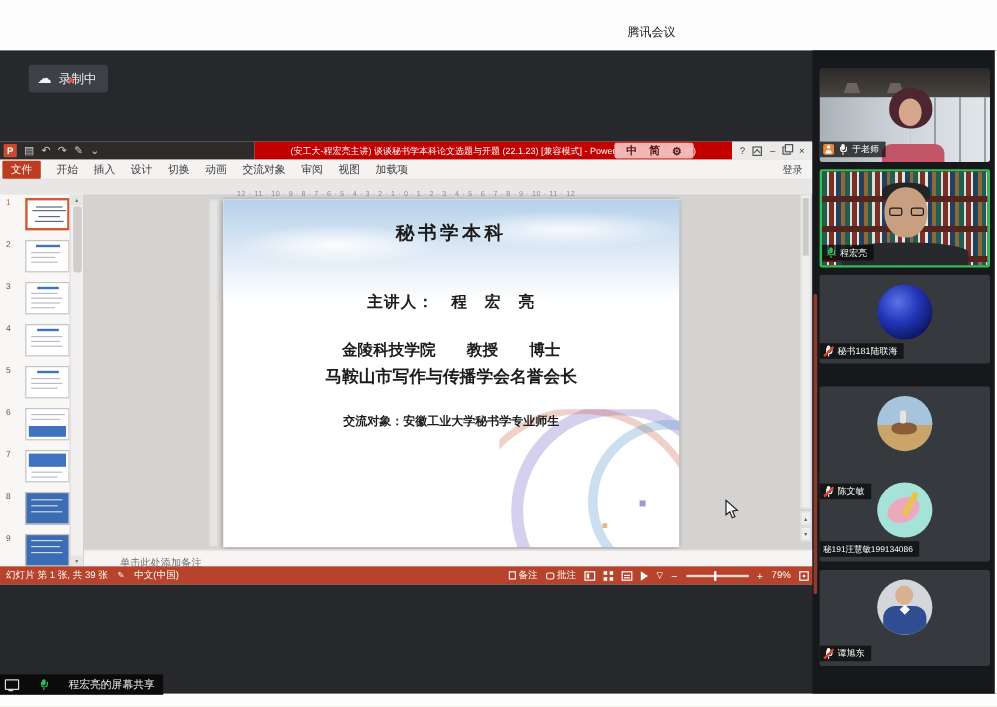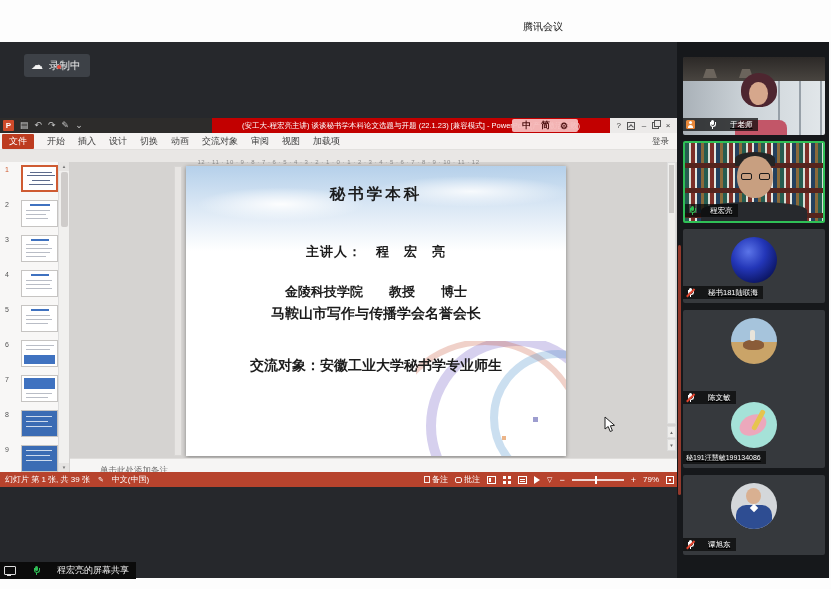--- a/index.html
+++ b/index.html
@@ -92,21 +92,21 @@
   #sky::after{content:"";position:absolute;inset:0;
        background:radial-gradient(ellipse 120px 24px at 25% 45%,rgba(255,255,255,.95),transparent 70%),
                   radial-gradient(ellipse 140px 22px at 75% 30%,rgba(255,255,255,.85),transparent 70%);}
   .sl{position:absolute;left:50%;transform:translateX(-50%);white-space:pre;z-index:2;
       font-family:"DejaVu Serif",serif;font-weight:bold;color:#1c1c1c;}
   #sl1{top:18px;font-size:15.5px;letter-spacing:3px;}
   #sl2{top:39px;font-size:15.5px;letter-spacing:3px;}
   #sl3{top:77px;font-size:13px;letter-spacing:1px;}
   #sl4{top:117px;font-size:13px;}
   #sl5{top:139px;font-size:14px;}
-  #sl6{top:191px;font-size:14px;}
+  #sl6{top:178px;font-size:10px;}
   #sl7{top:229px;font-size:13px;}
   #deco{position:absolute;right:0;bottom:0;width:150px;height:115px;overflow:hidden;z-index:1;}
   #deco .c1{position:absolute;right:-40px;bottom:-60px;width:160px;height:160px;border-radius:50%;
             border:10px solid rgba(120,100,200,.30);}
   #deco .c2{position:absolute;right:-20px;bottom:-85px;width:190px;height:190px;border-radius:50%;
             border:6px solid rgba(200,90,60,.28);}
   #deco .c3{position:absolute;right:-60px;bottom:-30px;width:120px;height:120px;border-radius:50%;
             border:8px solid rgba(70,140,200,.28);}
   #deco .d1{position:absolute;right:28px;bottom:34px;width:5px;height:5px;background:rgba(60,60,160,.5);}
   #deco .d2{position:absolute;right:60px;bottom:16px;width:4px;height:4px;background:rgba(220,120,40,.55);}
@@ -157,24 +157,24 @@
   .mic.green .cap{background:#2fbf56;} .mic.green .cup{border-color:#2fbf56;} .mic.green .stem{background:#2fbf56;}
   .mic.muted::after{content:"";position:absolute;left:-1px;top:4px;width:11px;height:1.5px;
                     background:#e0442e;transform:rotate(-45deg);}
 
   
   #sidebar{position:absolute;left:677px;top:0;width:152px;height:536px;background:#16181b;}
   #sb-scroll{position:absolute;left:1px;top:203px;width:3px;height:250px;background:#93392c;border-radius:2px;}
   .tile{position:absolute;left:6px;width:142px;background:#36393d;border-radius:2px;overflow:hidden;
         box-sizing:border-box;}
   #t1{top:15px;height:78px;} #t2{top:99px;height:82px;border:2px solid #2fbf56;}
-  #t3{top:187px;height:74px;} #t4{top:268px;height:98px;padding-left:21px;}
+  #t3{top:187px;height:74px;} #t4{top:280px;height:98px;padding-left:21px;}
   #t5{top:352px;height:74px;} #t6{top:433px;height:80px;}
-  .tlabel{position:absolute;left:0;bottom:4px;display:inline-flex;gap:13px;
-          background:rgba(8,8,8,.72);padding:1.5px 5px 1.5px 3px;z-index:4;text-decoration:underline;}
+  .tlabel{position:absolute;left:0;bottom:4px;display:inline-flex;gap:3px;
+          background:rgba(8,8,8,.72);padding:1.5px 5px 1.5px 3px;z-index:4;}
   .tname{font-size:7.5px;color:#fff;white-space:nowrap;}
   .host{width:9px;height:9px;background:#e8883a;border-radius:1.5px;position:relative;flex:none;}
   .host::before{content:"";position:absolute;left:3px;top:1.5px;width:3px;height:3px;background:#fff;border-radius:50%;}
   .host::after{content:"";position:absolute;left:2px;top:5px;width:5px;height:3px;background:#fff;
                border-radius:2.5px 2.5px 0 0;}
   
   .ceil{position:absolute;left:0;top:0;right:0;height:24px;background:linear-gradient(180deg,#2c2927,#494540);}
   .lamp{position:absolute;top:12px;width:14px;height:9px;background:#6b645c;
         clip-path:polygon(22% 0,78% 0,100% 100%,0 100%);}
   .lamp::before{content:"";position:absolute;left:6px;top:-9px;width:1px;height:9px;background:#55504a;}

